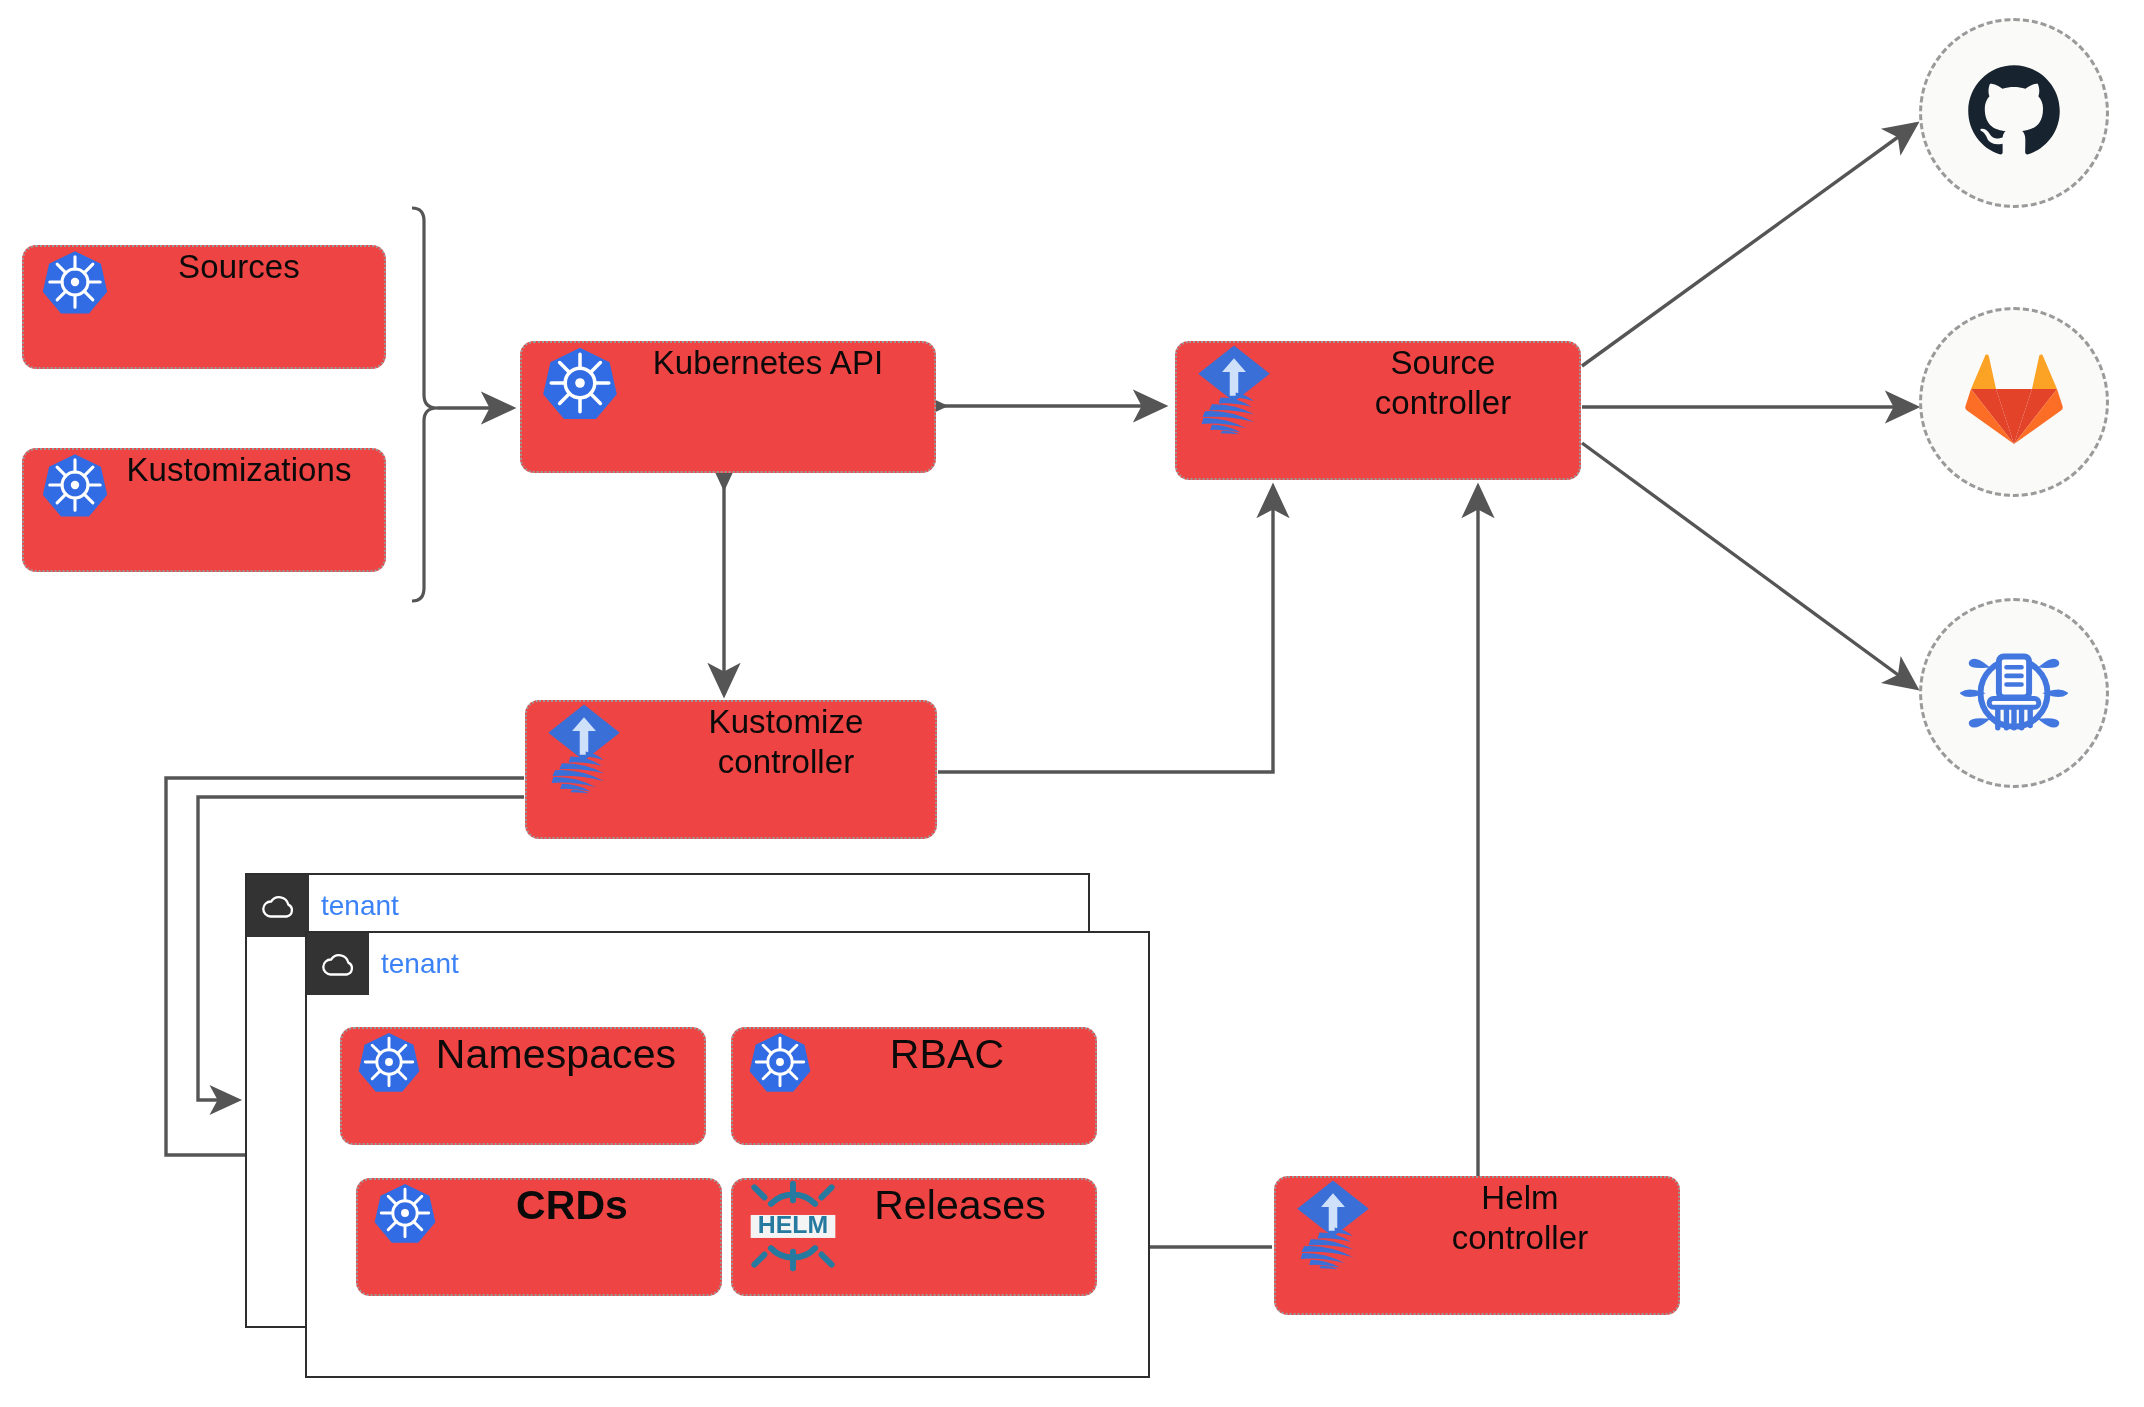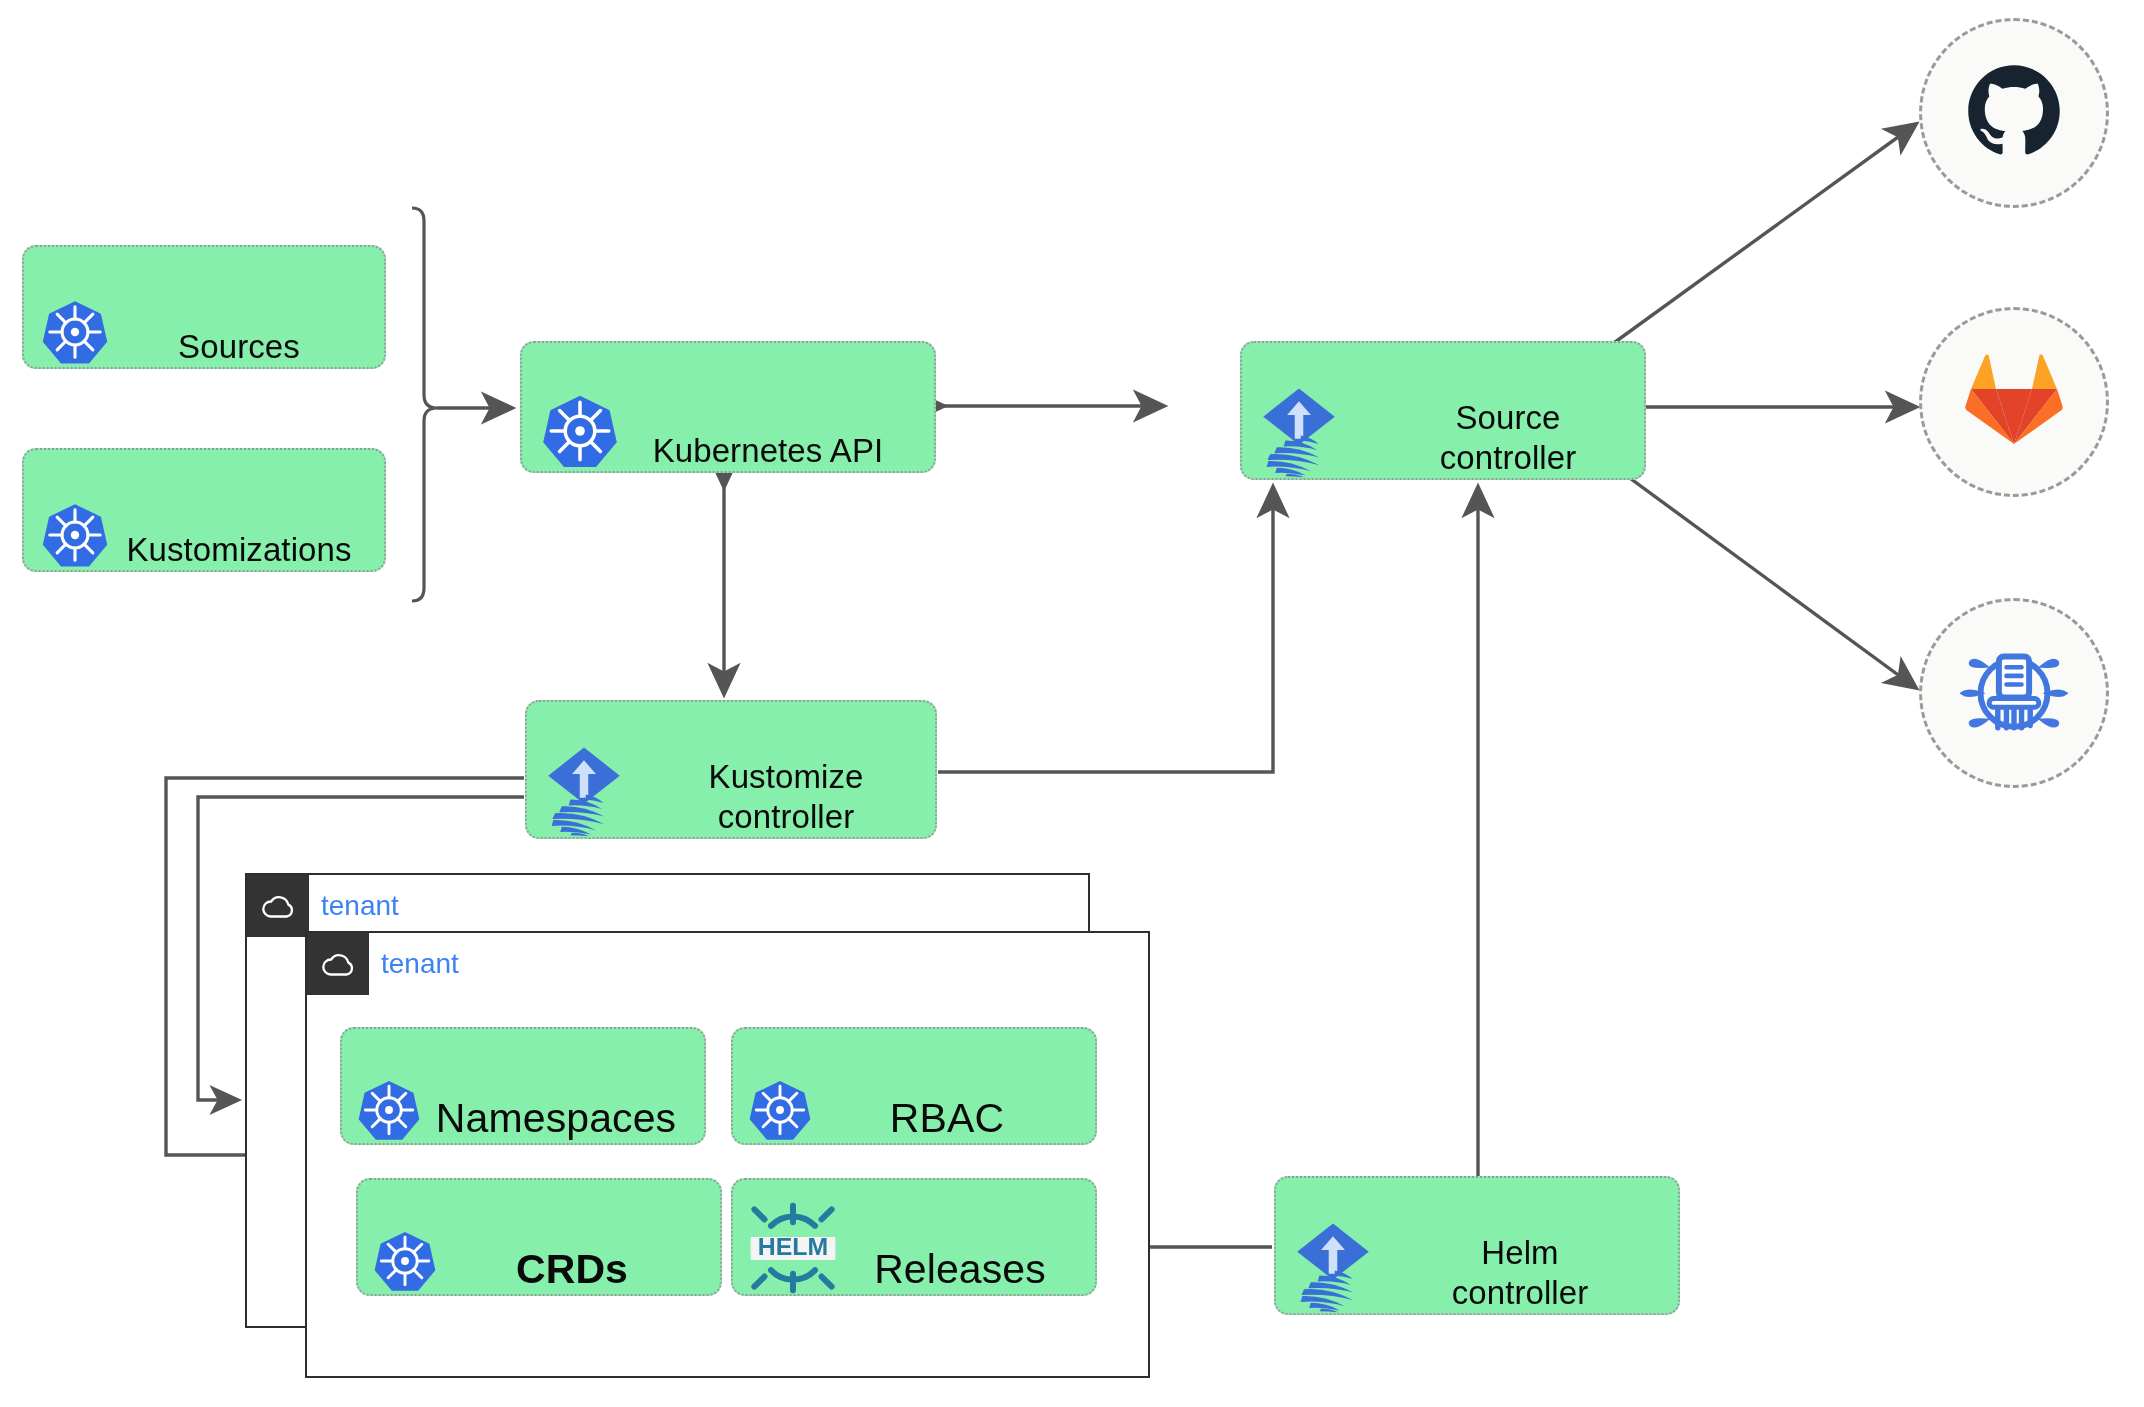--- a/index.html
+++ b/index.html
@@ -1,21 +1,21 @@
 <!DOCTYPE html>
 <html><head>
 <meta charset="utf-8">
 <style>
   html,body{margin:0;padding:0;background:#ffffff;}
   body{font-family:"Liberation Sans","DejaVu Sans",sans-serif;}
   #stage{position:relative;width:2144px;height:1407px;background:#fff;overflow:hidden;}
   #wires{position:absolute;left:0;top:0;width:2144px;height:1407px;pointer-events:none;}
 
-  .node{position:absolute;box-sizing:border-box;display:flex;align-items:flex-end;
-        background:#86efac;border:2.5px dotted #9a9a9a;border-radius:14px;}
+  .node{position:absolute;box-sizing:border-box;display:flex;align-items:flex-start;
+        background:#ef4444;border:2.5px dotted #9a9a9a;border-radius:14px;}
   .node .ico{flex:0 0 auto;display:flex;align-items:center;justify-content:center;}
   .node .lbl{flex:1 1 auto;text-align:center;color:#0a0a0a;line-height:1.22;
              white-space:pre-line;letter-spacing:.1px;}
 
   .k8s-node .lbl{font-size:33px;}
   .ctrl .lbl{font-size:33px;}
   .inner .lbl{font-size:41px;}
 
   .circ{position:absolute;box-sizing:border-box;border-radius:50%;
         background:#fafaf9;border:3px dashed #9a9a9a;
@@ -126,21 +126,21 @@
           <path d="M50,31.5 L50,14 M50,68.5 L50,86 M31.5,50 L14,50 M68.5,50 L86,50
                    M36.9,36.9 L24.5,24.5 M63.1,63.1 L75.5,75.5
                    M63.1,36.9 L75.5,24.5 M36.9,63.1 L24.5,75.5"></path>
         </g>
         <circle cx="50" cy="50" r="6" fill="#fff"></circle>
       </svg>
     </span>
     <span class="lbl">Kubernetes API</span>
   </div>
 
-  <div class="node ctrl" style="left:1240px;top:341px;width:406px;height:139px;padding:0 14px;gap:44px;">
+  <div class="node ctrl" style="left:1175px;top:341px;width:406px;height:139px;padding:0 14px;gap:44px;">
     <span class="ico">
       <svg width="86" height="92" viewBox="0 0 100 108">
         <path d="M50,3 L92,36 L50,69 L8,36 Z" fill="#3a6fd8"></path>
         <path d="M50,18 L64,34 L55,34 L55,62 L45,62 L45,34 L36,34 Z" fill="#cfe0fb"></path>
         <g fill="#3a6fd8">
           <path d="M52,58 q12,2 21,10 q-10,-3 -21,-4 z"></path>
           <path d="M34,64 q20,0 37,11 q-19,-5 -39,-4 z"></path>
           <path d="M24,72 q26,-1 50,12 q-26,-7 -53,-5 z"></path>
           <path d="M16,80 q30,-2 58,13 q-31,-8 -61,-6 z"></path>
           <path d="M14,88 q26,-1 50,12 q-27,-7 -52,-5 z"></path>

